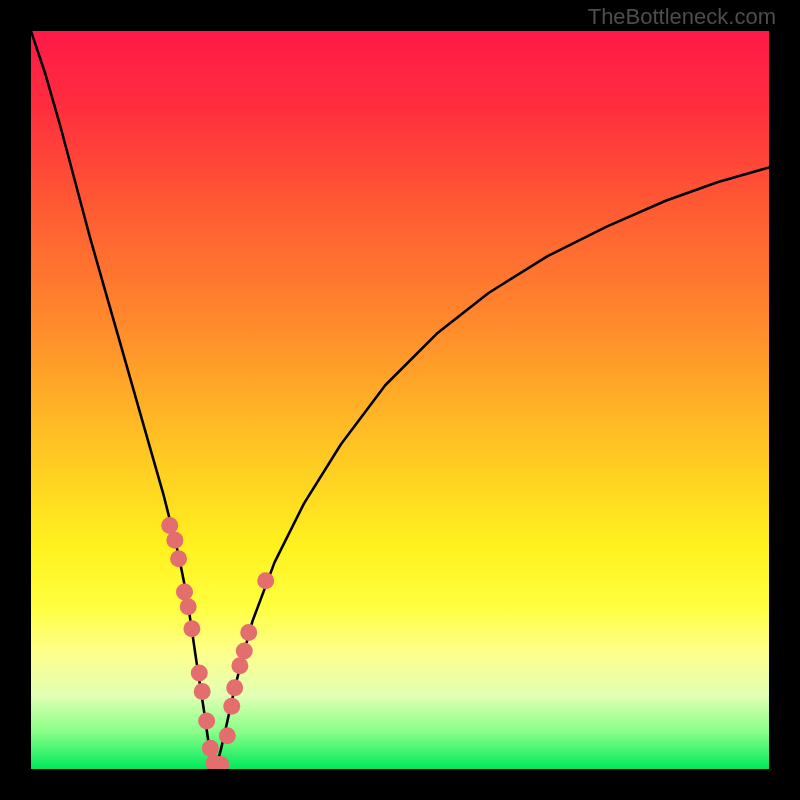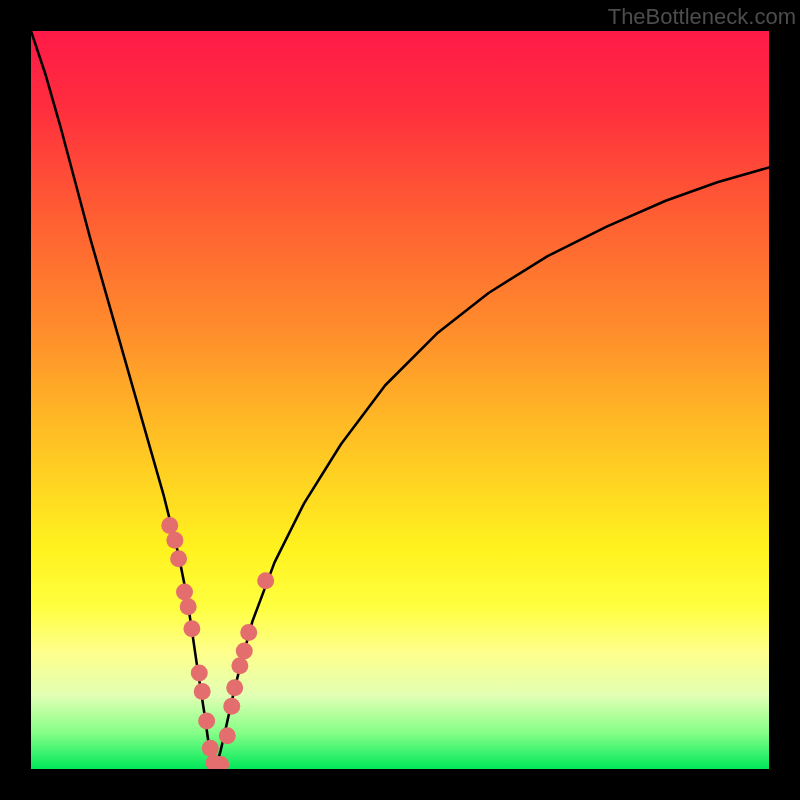--- a/index.html
+++ b/index.html
@@ -9,21 +9,21 @@
 }
 .frame {
   width: 800px;
   height: 800px;
   position: relative;
   background: #000;
 }
 .watermark {
   position: absolute;
   top: 4px;
-  right: 4px;
+  right: 24px;
   font-family: Arial, Helvetica, sans-serif;
   font-size: 22px;
   color: #4d4d4d;
   font-weight: 500;
   z-index: 10;
 }
 .plot {
   position: absolute;
   left: 31px;
   top: 31px;

